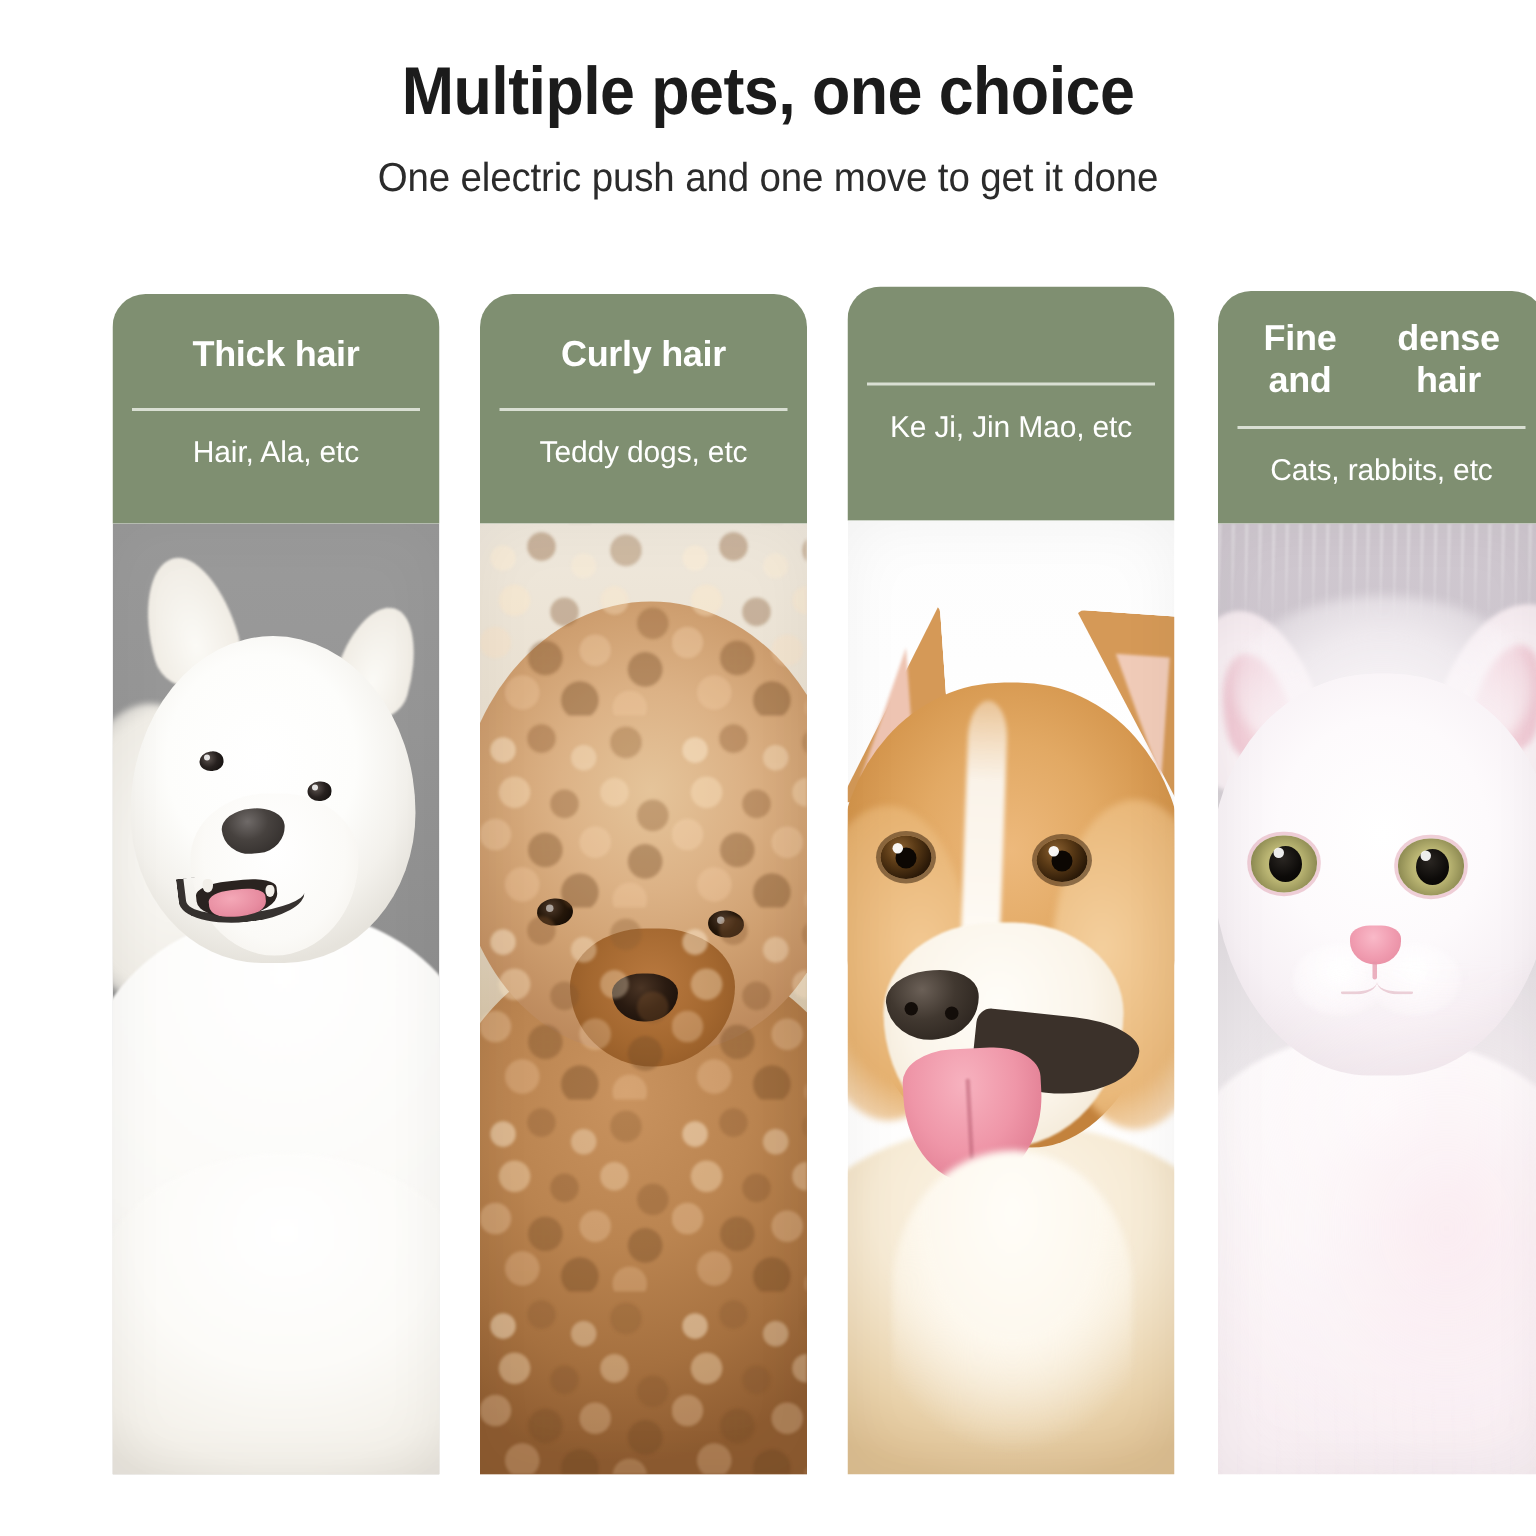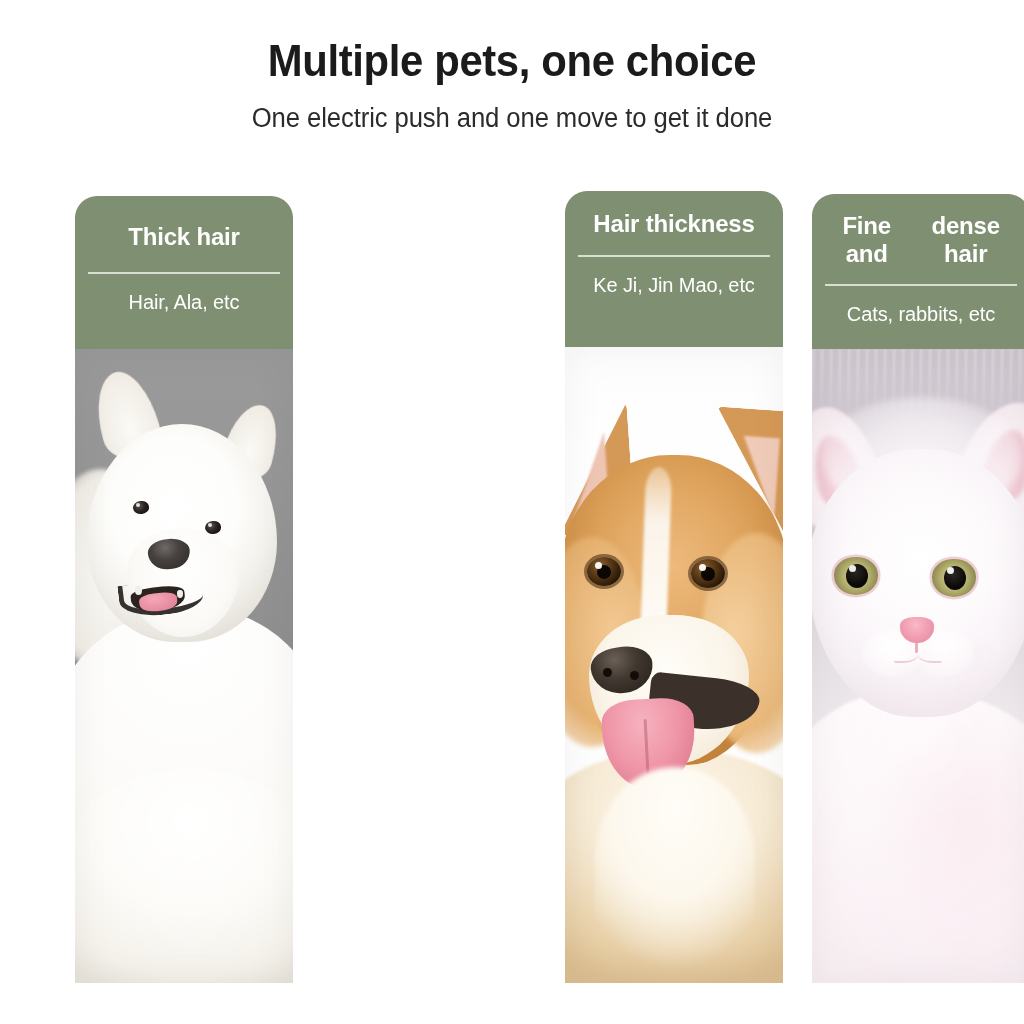--- a/index.html
+++ b/index.html
@@ -635,25 +635,46 @@
         <div class="sam-mouth-open">
           <div class="sam-tongue"></div>
         </div>
         <div class="sam-tooth sam-tooth-1"></div>
         <div class="sam-tooth sam-tooth-2"></div>
         <div class="photo-vignette"></div>
       </div>
     </div>
   </div>
 
+  <div class="card card-2">
+    <div class="card-header">
+      <div class="card-title">Curly hair</div>
+      <div class="card-divider"></div>
+      <div class="card-subtitle">Teddy dogs, etc</div>
+    </div>
+    <div class="card-photo">
+      <div class="photo-stage">
+        <div class="bg-poodle"></div>
+        <div class="pood-body"></div>
+        <div class="pood-head"></div>
+        <div class="pood-snout"></div>
+        <div class="pood-eye pood-eye-l"></div>
+        <div class="pood-eye pood-eye-r"></div>
+        <div class="pood-eye-hl pood-eye-hl-l"></div>
+        <div class="pood-eye-hl pood-eye-hl-r"></div>
+        <div class="pood-nose"></div>
+        <div class="pood-tex"></div>
+        <div class="photo-vignette"></div>
+      </div>
+    </div>
+  </div>
 
   <div class="card card-3">
     <div class="card-header">
       <div class="card-title">
-        <span>Hair thickness</span>
           <br>
       </div>
       <div class="card-divider"></div>
       <div class="card-subtitle">Ke Ji, Jin Mao, etc</div>
     </div>
     <div class="card-photo">
       <div class="photo-stage">
         <div class="bg-corgi"></div>
         <div class="corgi-ear corgi-ear-l"></div>
         <div class="corgi-ear corgi-ear-r"></div>

